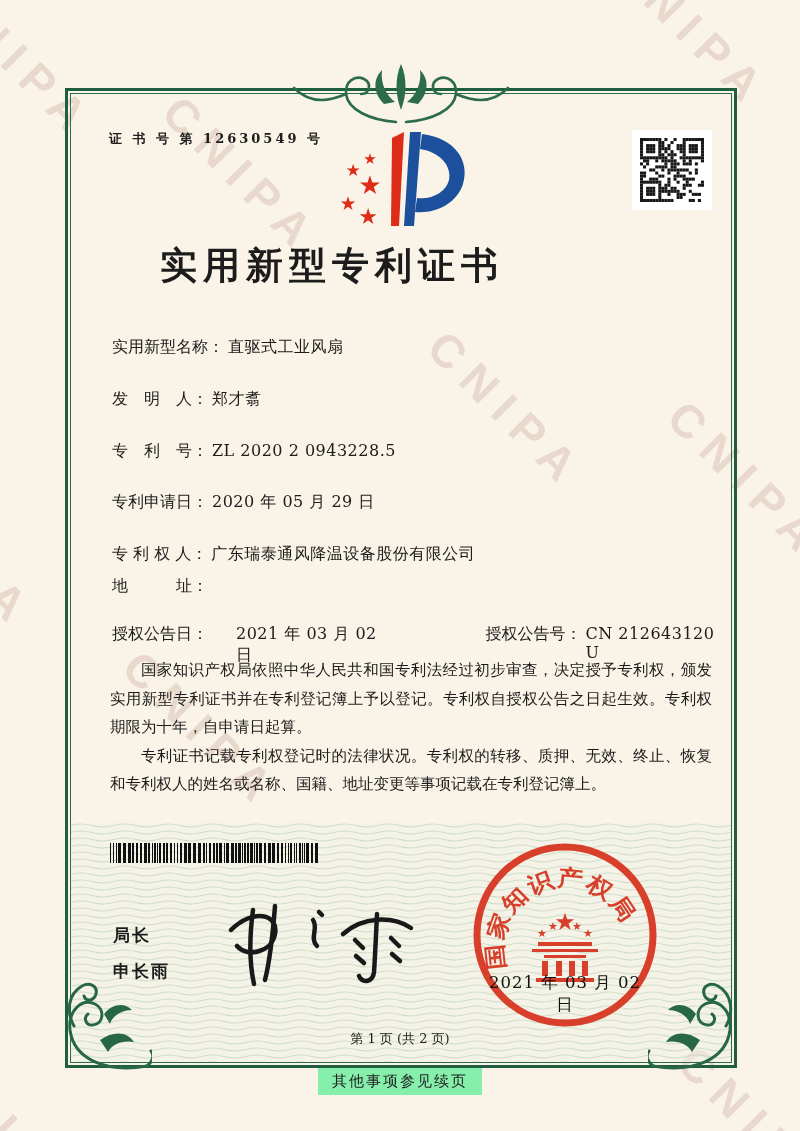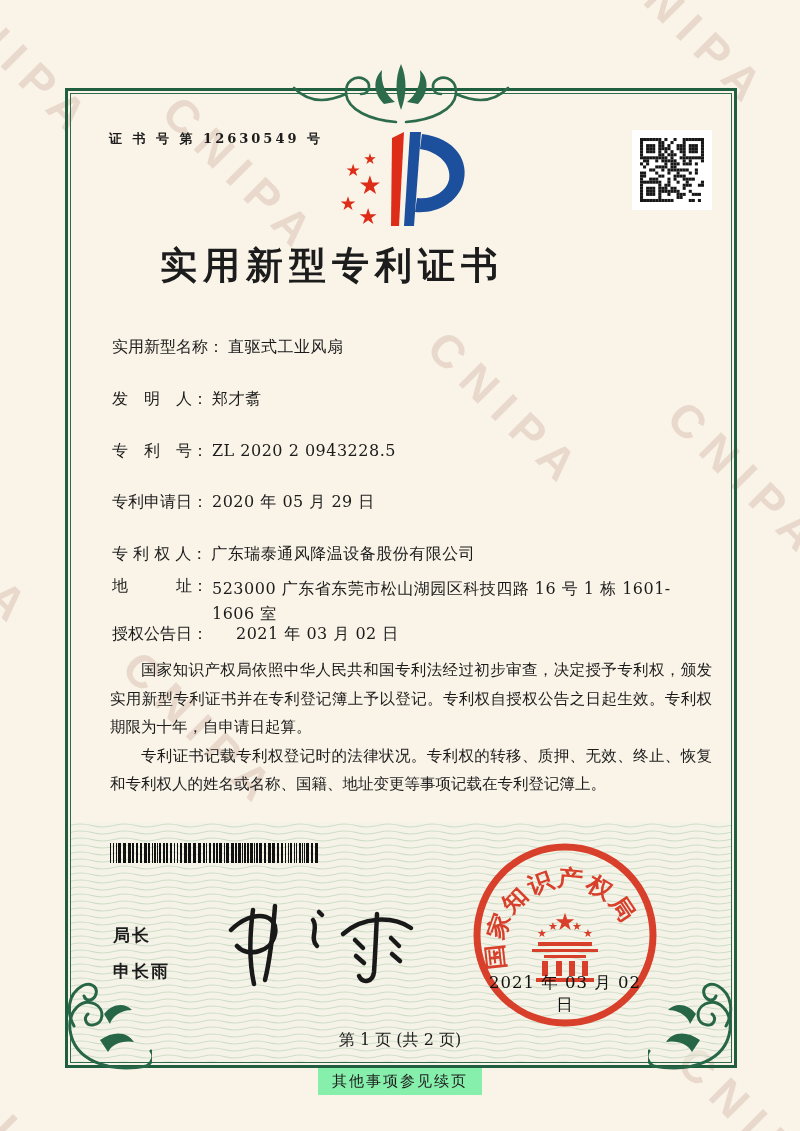--- a/index.html
+++ b/index.html
@@ -38,21 +38,21 @@
   
   .officer{position:absolute;left:113px;font-family:"Liberation Sans",sans-serif;
            font-weight:600;font-size:17px;letter-spacing:2px;margin-top:12px;}
   .o1{top:912px}.o2{top:948px}
   .sig{position:absolute;left:215px;top:888px;width:220px;height:108px;}
   
   .seal{position:absolute;left:468px;top:838px;width:195px;height:195px;}
   .seal-date{position:absolute;left:480px;top:972px;width:170px;text-align:center;
              font-size:16.5px;letter-spacing:1px;color:#111;}
   
-  .page-ind{position:absolute;left:0;top:1030px;width:800px;text-align:center;font-size:16px;}
+  .page-ind{position:absolute;left:0;top:1030px;width:800px;text-align:center;font-size:13px;}
   .cont-note{position:absolute;left:0;top:1068px;width:800px;text-align:center;}
   .cont-note span{display:inline-block;background:#86efac;padding:4px 14px;font-size:15px;
                   letter-spacing:2px;}
 </style>
 </head>
 <body>
 
 <div class="wm" style="left:-35px;top:-30px">CNIPA</div>
 <div class="wm" style="left:190px;top:85px">CNIPA</div>
 <div class="wm" style="left:640px;top:-60px">CNIPA</div>
@@ -378,25 +378,28 @@
 <div class="row r4">
   <span class="lab">专利申请日：</span>
   <span class="val">2020 年 05 月 29 日</span>
 </div>
 <div class="row r5">
   <span class="lab">专 利 权 人：</span>
   <span class="val">广东瑞泰通风降温设备股份有限公司</span>
 </div>
 <div class="row r6">
   <span class="lab">地　　　址：</span>
-  <span class="val">523000 广东省东莞市松山湖园区科技四路 16 号 1 栋 1601-1606 室</span>
 </div>
 <div class="row r7">
   <span class="lab">授权公告日：</span>
   <span class="val">2021 年 03 月 02 日</span>
+  <span class="pair2">
+    <span class="lab">授权公告号：</span>
+    <span class="val">CN 212643120 U</span>
+  </span>
 </div>
 
 <div class="paras">
   <p>国家知识产权局依照中华人民共和国专利法经过初步审查，决定授予专利权，颁发实用新型专利证书并在专利登记簿上予以登记。专利权自授权公告之日起生效。专利权期限为十年，自申请日起算。</p>
   <p>专利证书记载专利权登记时的法律状况。专利权的转移、质押、无效、终止、恢复和专利权人的姓名或名称、国籍、地址变更等事项记载在专利登记簿上。</p>
 </div>
 
 <svg id="barcode" class="barcode" viewBox="0 0 212 20" preserveAspectRatio="none" xmlns="http://www.w3.org/2000/svg">
     <rect x="0" y="0" width="1" height="20" fill="#111"></rect>
     <rect x="3" y="0" width="1" height="20" fill="#111"></rect>

